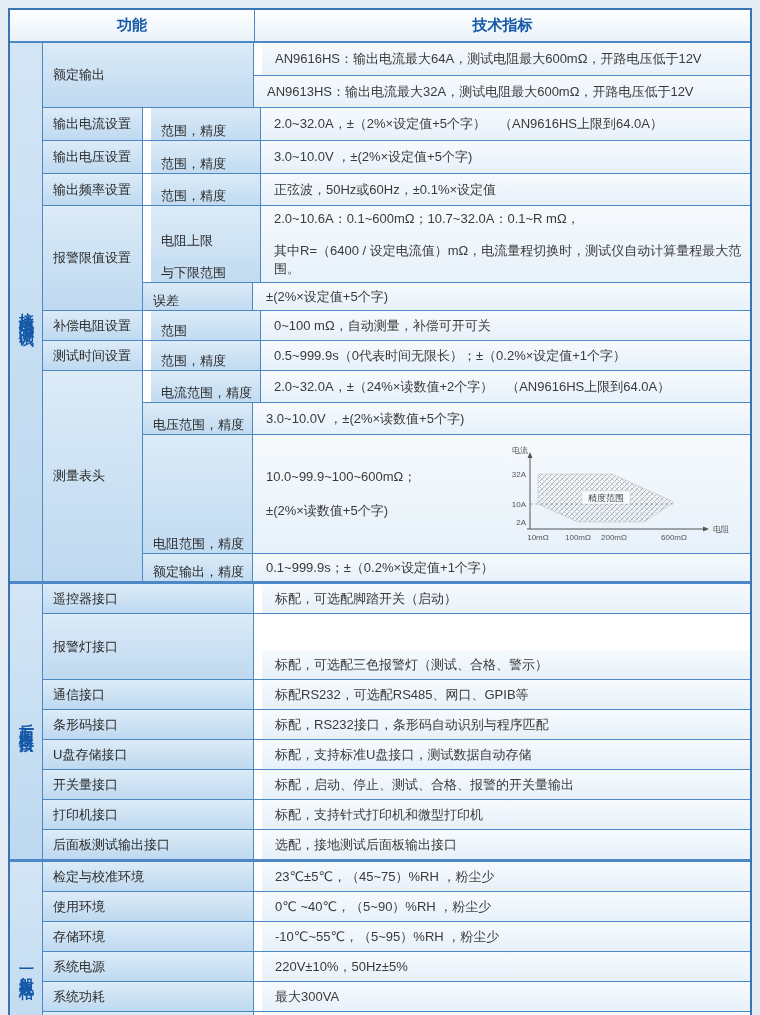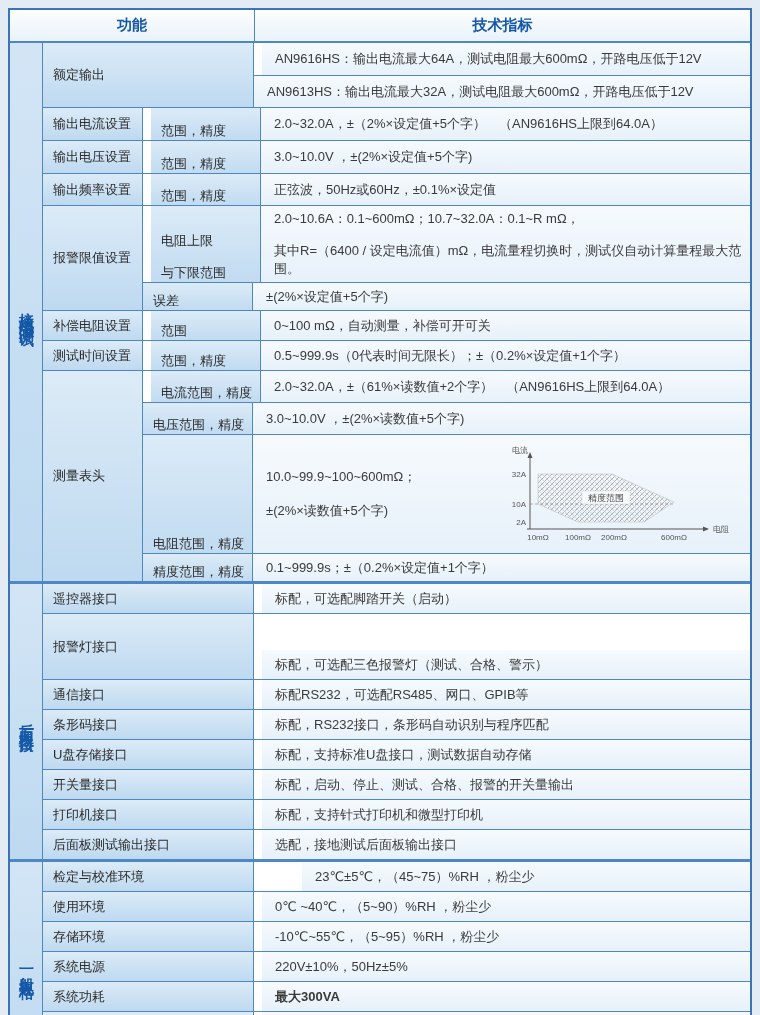--- a/index.html
+++ b/index.html
@@ -201,21 +201,21 @@
             </div>
             <div class="group">
               <div class="fcell">测量表头</div>
               <div class="grows">
                 <div class="row" style="min-height: 31px;">
                   <div class="ccell">
                     <div class="line">电流范围，精度</div>
                   </div>
                   <div class="speccell">
                     <div class="lines">
-                      <div class="line">2.0~32.0A，±（61%×读数值+2个字）　（AN9616HS上限到64.0A）</div>
+                      <div class="line">2.0~32.0A，±（24%×读数值+2个字）　（AN9616HS上限到64.0A）</div>
                     </div>
                   </div>
                 </div>
                 <div class="row" style="min-height: 32px;">
                   <div class="ccell">
                     <div class="line">电压范围，精度</div>
                   </div>
                   <div class="speccell">
                     <div class="lines">
                       <div class="line">3.0~10.0V ，±(2%×读数值+5个字)</div>
@@ -260,21 +260,21 @@
     <text class="cseg" x="122" y="96" text-anchor="middle">200mΩ</text>
     <text class="cseg" x="182" y="96" text-anchor="middle">600mΩ</text>
 
     <rect x="90" y="47" width="48" height="13" fill="#f7fafc" stroke="#ccc" stroke-width="0.4"></rect>
     <text x="114" y="57" text-anchor="middle" font-size="9" fill="#444">精度范围</text>
   </svg>
                   </div>
                 </div>
                 <div class="row" style="min-height: 28px;">
                   <div class="ccell">
-                    <div class="line">精度范围，精度</div>
+                    <div class="line">额定输出，精度</div>
                   </div>
                   <div class="speccell">
                     <div class="lines">
                       <div class="line">0.1~999.9s；±（0.2%×设定值+1个字）</div>
                     </div>
                   </div>
                 </div>
               </div>
             </div>
           </div>
@@ -379,21 +379,21 @@
               </div>
             </div>
           </div>
         </div>
         <div class="section">
           <div class="slabel">一般规格</div>
           <div class="groups">
             <div class="group">
               <div class="fcell span">检定与校准环境</div>
               <div class="grows">
-                <div class="row" style="min-height: 29px; margin-left: 40px;">
+                <div class="row" style="min-height: 29px;">
                   <div class="speccell">
                     <div class="lines">
                       <div class="line">23℃±5℃，（45~75）%RH ，粉尘少</div>
                     </div>
                   </div>
                 </div>
               </div>
             </div>
             <div class="group">
               <div class="fcell span">使用环境</div>
@@ -427,21 +427,21 @@
                     <div class="lines">
                       <div class="line">220V±10%，50Hz±5%</div>
                     </div>
                   </div>
                 </div>
               </div>
             </div>
             <div class="group">
               <div class="fcell span">系统功耗</div>
               <div class="grows">
-                <div class="row" style="min-height: 29px; font-weight: bold;">
+                <div class="row" style="min-height: 29px;">
                   <div class="speccell">
                     <div class="lines">
                       <div class="line">最大300VA</div>
                     </div>
                   </div>
                 </div>
               </div>
             </div>
             <div class="group">
               <div class="fcell span">系统重量</div>

